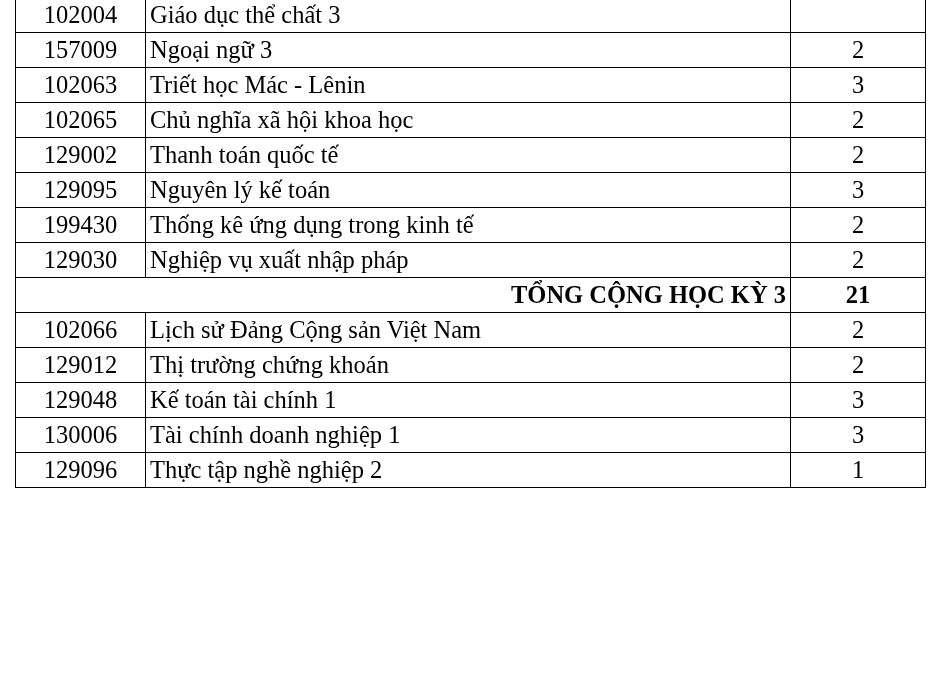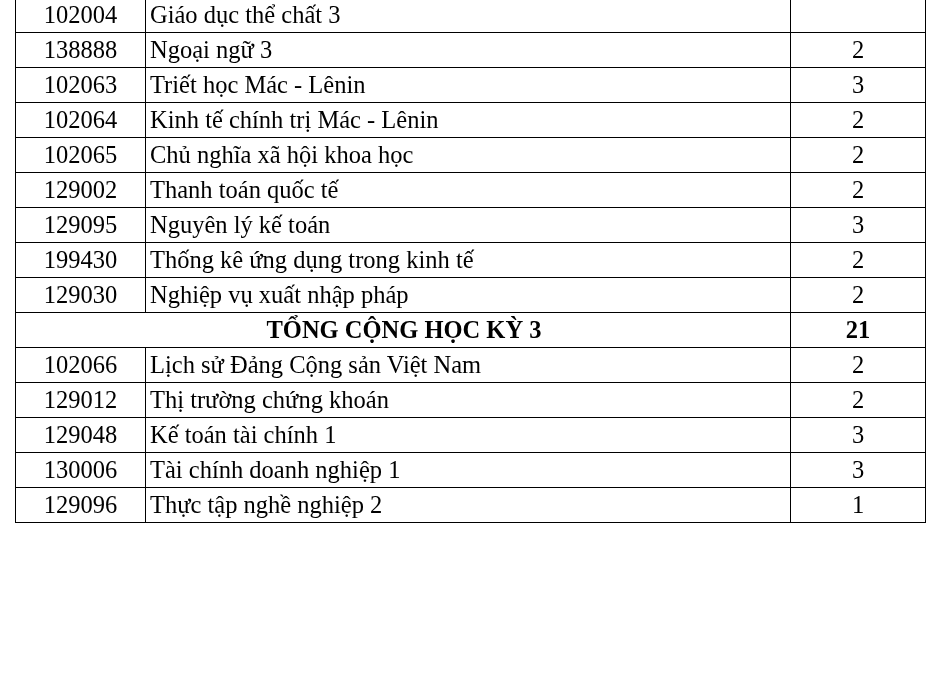--- a/index.html
+++ b/index.html
@@ -47,54 +47,49 @@
     text-align: left;
     padding-left: 10px;
   }
   td.credits {
     text-align: center;
   }
   tr.summary td {
     font-weight: bold;
   }
   tr.summary td.name-span {
-    text-align: center;
+    text-align: right;
     padding-left: 6px;
   }
 </style>
 </head>
 <body>
 
 <div class="sheet">
   <table class="curriculum">
     <colgroup>
       <col class="c-code">
       <col class="c-name">
       <col class="c-cred">
     </colgroup>
     <tbody id="table-body">
         <tr>
           <td class="code">102004</td>
           <td class="name">Giáo dục thể chất 3</td>
           <td class="credits"></td>
         </tr>
         <tr>
-          <td class="code">138888</td>
+          <td class="code">157009</td>
           <td class="name">Ngoại ngữ 3</td>
           <td class="credits">2</td>
         </tr>
         <tr>
           <td class="code">102063</td>
           <td class="name">Triết học Mác - Lênin</td>
           <td class="credits">3</td>
-        </tr>
-        <tr>
-          <td class="code">102064</td>
-          <td class="name">Kinh tế chính trị Mác - Lênin</td>
-          <td class="credits">2</td>
         </tr>
         <tr>
           <td class="code">102065</td>
           <td class="name">Chủ nghĩa xã hội khoa học</td>
           <td class="credits">2</td>
         </tr>
         <tr>
           <td class="code">129002</td>
           <td class="name">Thanh toán quốc tế</td>
           <td class="credits">2</td>

